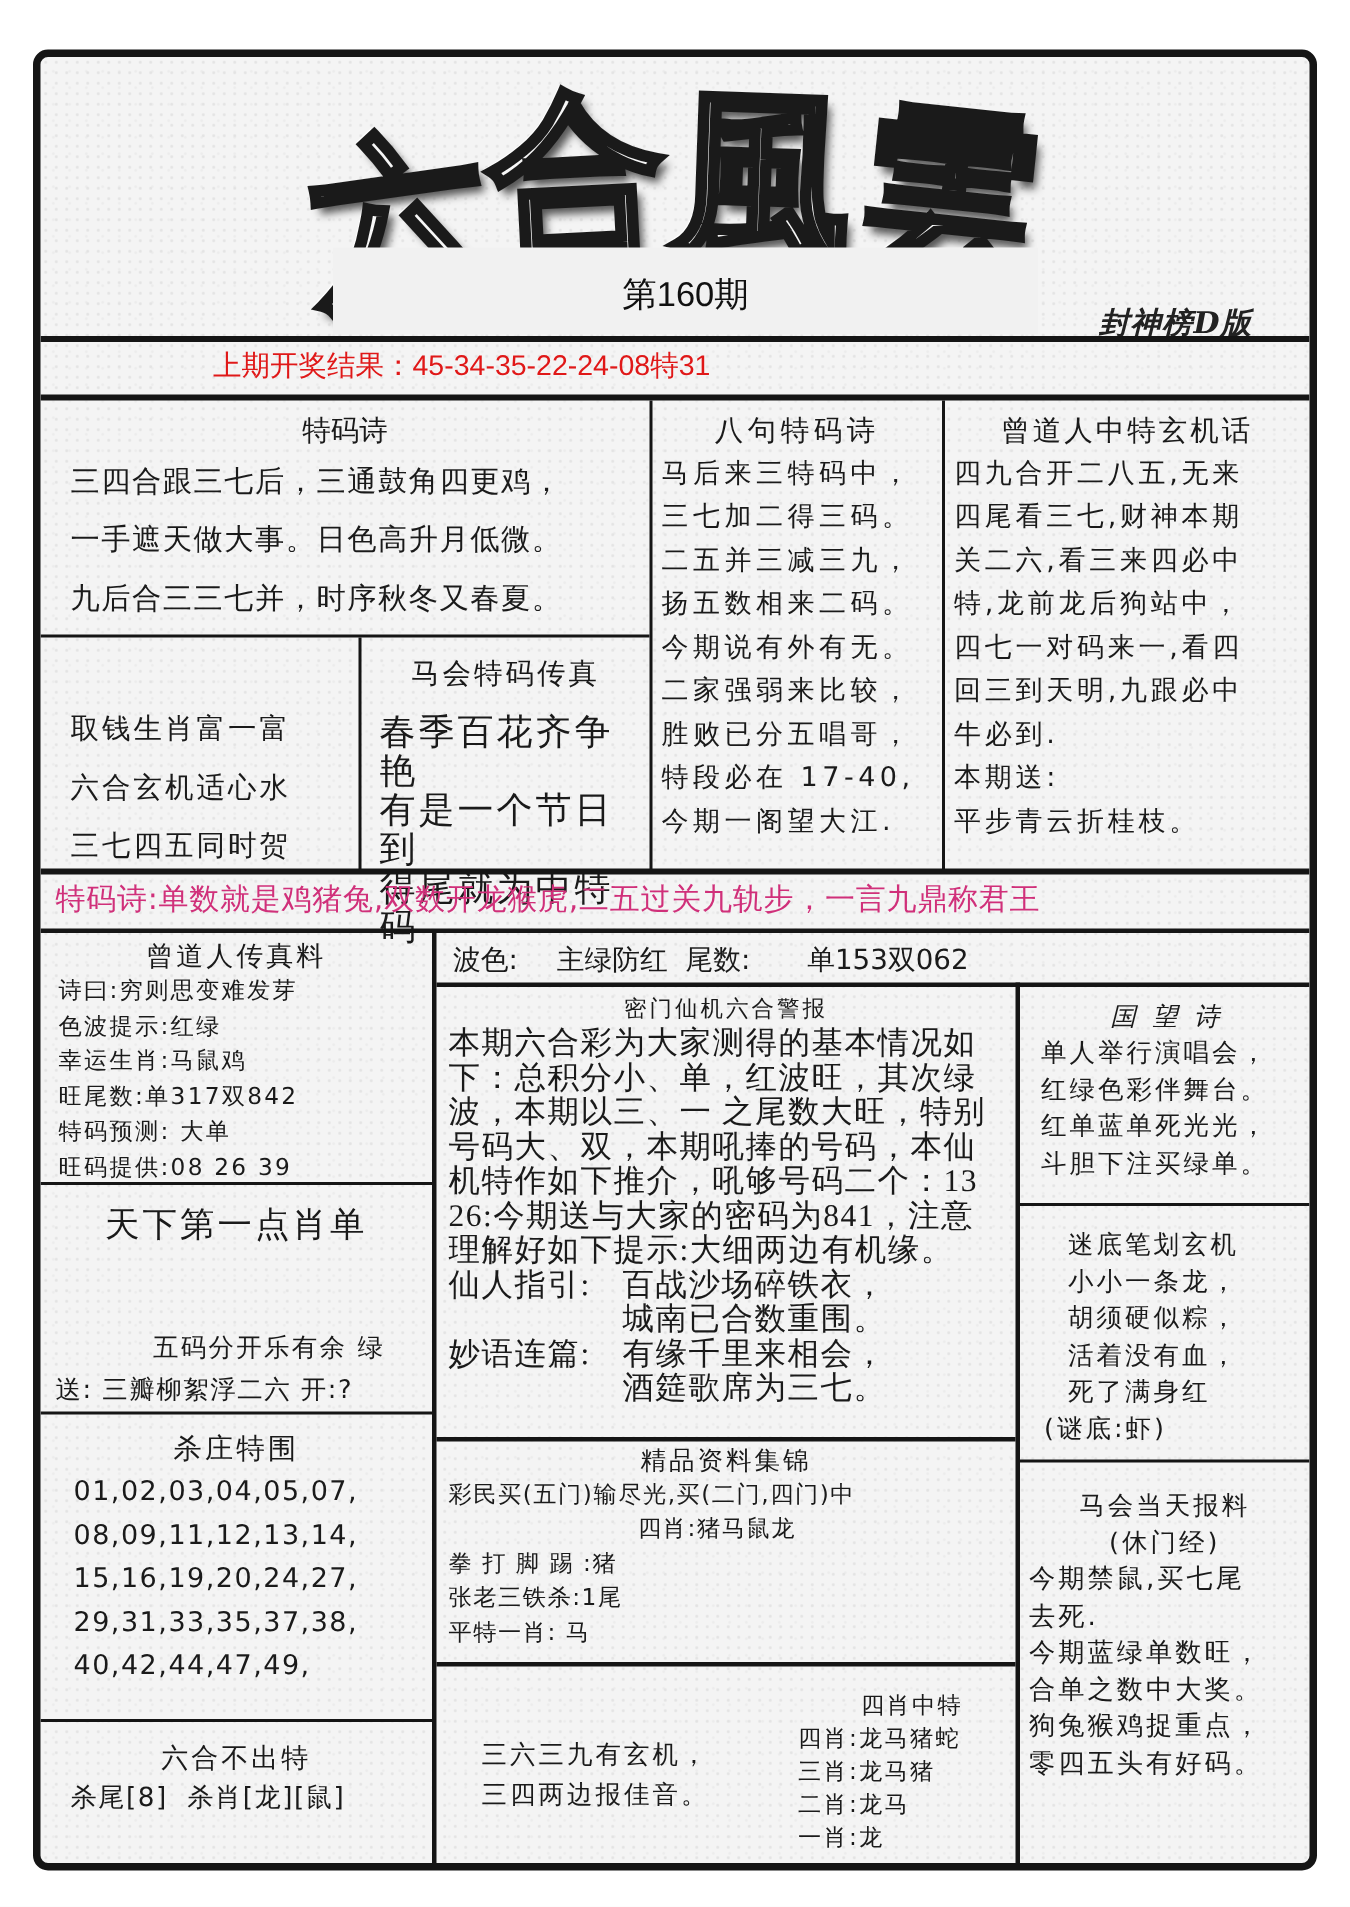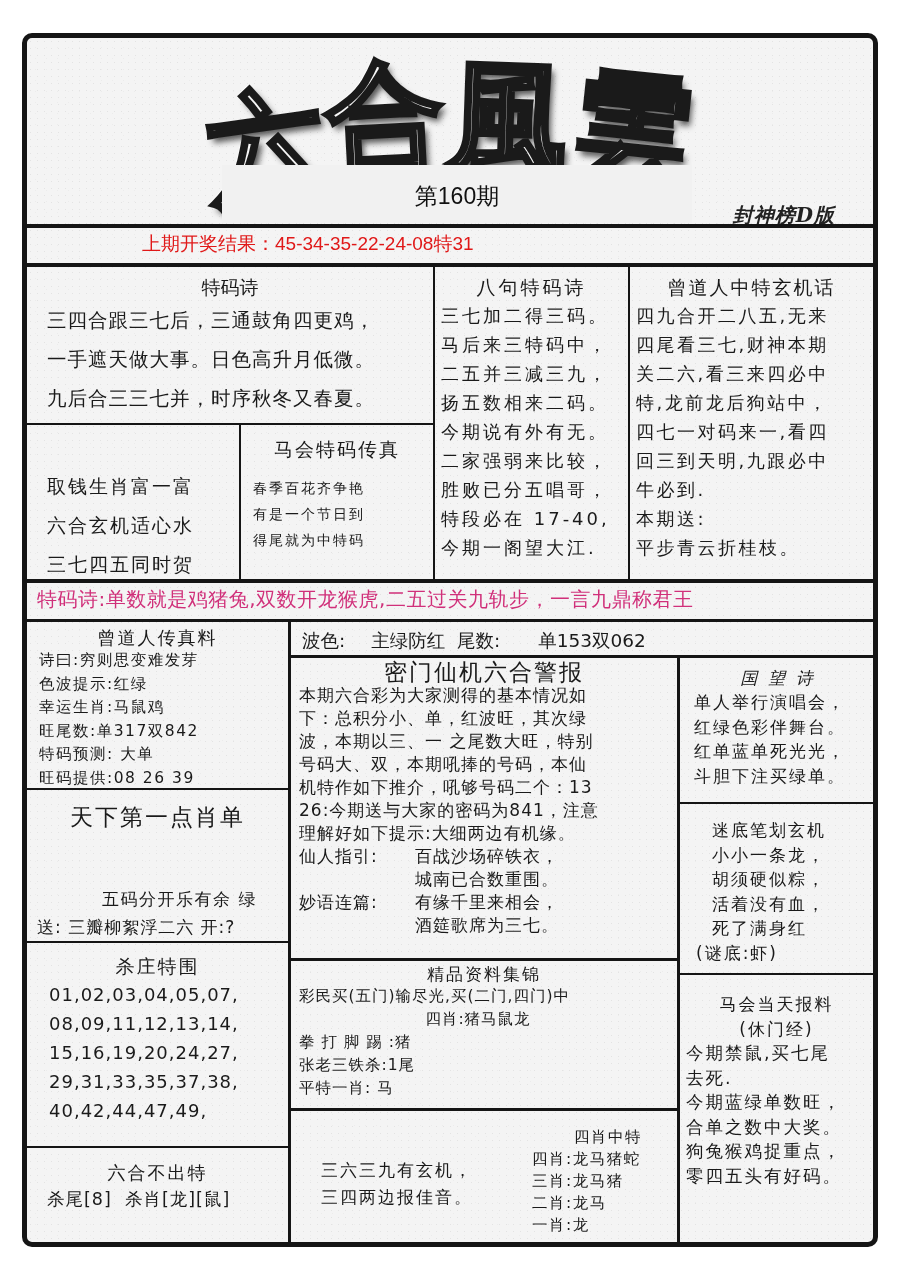--- a/index.html
+++ b/index.html
@@ -17,21 +17,21 @@
   .tg2{transform:rotate(2deg);}
   .tg3{transform:rotate(6deg) translateY(10px);}
   .issue-box{position:absolute;left:195px;top:127px;width:470px;height:58px;background:#f1f1f1;}
   .issue{position:absolute;left:195px;top:143px;width:470px;text-align:center;font-family:"Liberation Sans",sans-serif;font-size:23px;color:#111;}
   .edition{position:absolute;right:38px;top:164px;font-family:"DejaVu Serif",serif;font-style:italic;font-weight:bold;font-size:20px;color:#222;letter-spacing:1px;}
   .result{position:absolute;left:115px;top:193px;font-family:"Liberation Sans",sans-serif;font-size:19px;color:#e01818;}
   .sect{position:absolute;font-size:18px;line-height:27px;}
   .h{font-size:19px;}
   .pink{position:absolute;left:10px;top:548px;width:840px;font-size:20px;color:#d0307a;letter-spacing:0.5px;}
   .small{font-size:15.5px;line-height:23.5px;letter-spacing:1.5px;}
-  .mid{font-size:17px;line-height:23px;letter-spacing:1px;}
+  .mid{font-size:21px;line-height:23px;letter-spacing:1px;font-family:Liberation Serif, serif;}
   .right{font-size:17px;line-height:24.5px;letter-spacing:2px;}
 </style>
 </head>
 <body>
 
 <div class="frame">
 
   <div class="title-glyphs">
     <span class="tg tg0">六</span>
     <span class="tg tg1">合</span>
@@ -61,32 +61,32 @@
   </div>
 
   <div class="sect" style="left:20px;top:410px;width:190px;font-size:19px;line-height:39px;letter-spacing:2px;margin-top:19px;">
     <div>取钱生肖富一富</div>
     <div>六合玄机适心水</div>
     <div>三七四五同时贺</div>
   </div>
 
   <div class="sect" style="left:214px;top:398px;width:192px;">
     <div class="c" style="font-size:19px;letter-spacing:2px;">马会特码传真</div>
-    <div style="padding-left:12px;margin-top:12px;font-size:14px;line-height:26px;letter-spacing:2px;">
+    <div style="padding-left:12px;margin-top:12px;font-size:24px;line-height:26px;letter-spacing:2px;">
       <div>春季百花齐争艳</div>
       <div>有是一个节日到</div>
       <div>得尾就为中特码</div>
     </div>
   </div>
 
   <div class="sect" style="left:408px;top:236px;width:193px;">
     <div class="c h" style="letter-spacing:3px;">八句特码诗</div>
     <div style="padding-left:6px;font-size:18px;line-height:29px;letter-spacing:3px;">
+      <div>马后来三特码中，</div>
       <div>三七加二得三码。</div>
-      <div>马后来三特码中，</div>
       <div>二五并三减三九，</div>
       <div>扬五数相来二码。</div>
       <div>今期说有外有无。</div>
       <div>二家强弱来比较，</div>
       <div>胜败已分五唱哥，</div>
       <div>特段必在 17-40,</div>
       <div>今期一阁望大江.</div>
     </div>
   </div>
 
@@ -156,21 +156,21 @@
   </div>
 
   <div class="sect" style="left:275px;top:589px;width:560px;font-size:18.5px;white-space:nowrap;">
     <span>波色:</span>
     <span style="margin-left:20px;">主绿防红</span>
     <span style="margin-left:6px;">尾数:</span>
     <span style="margin-left:32px;">单153双062</span>
   </div>
 
   <div class="sect" style="left:264px;top:622px;width:386px;">
-    <div class="c" style="font-size:23px;line-height:24px;letter-spacing:2px;">密门仙机六合警报</div>
+    <div class="c" style="font-size:15px;line-height:24px;letter-spacing:2px;">密门仙机六合警报</div>
     <div class="mid" style="padding-left:8px;white-space:nowrap;">
       <div>本期六合彩为大家测得的基本情况如</div>
       <div>下：总积分小、单，红波旺，其次绿</div>
       <div>波，本期以三、一 之尾数大旺，特别</div>
       <div>号码大、双，本期吼捧的号码，本仙</div>
       <div>机特作如下推介，吼够号码二个：13</div>
       <div>26:今期送与大家的密码为841，注意</div>
       <div>理解好如下提示:大细两边有机缘。</div>
       <div style="display:flex;">
         <span style="width:116px;">仙人指引:</span>

